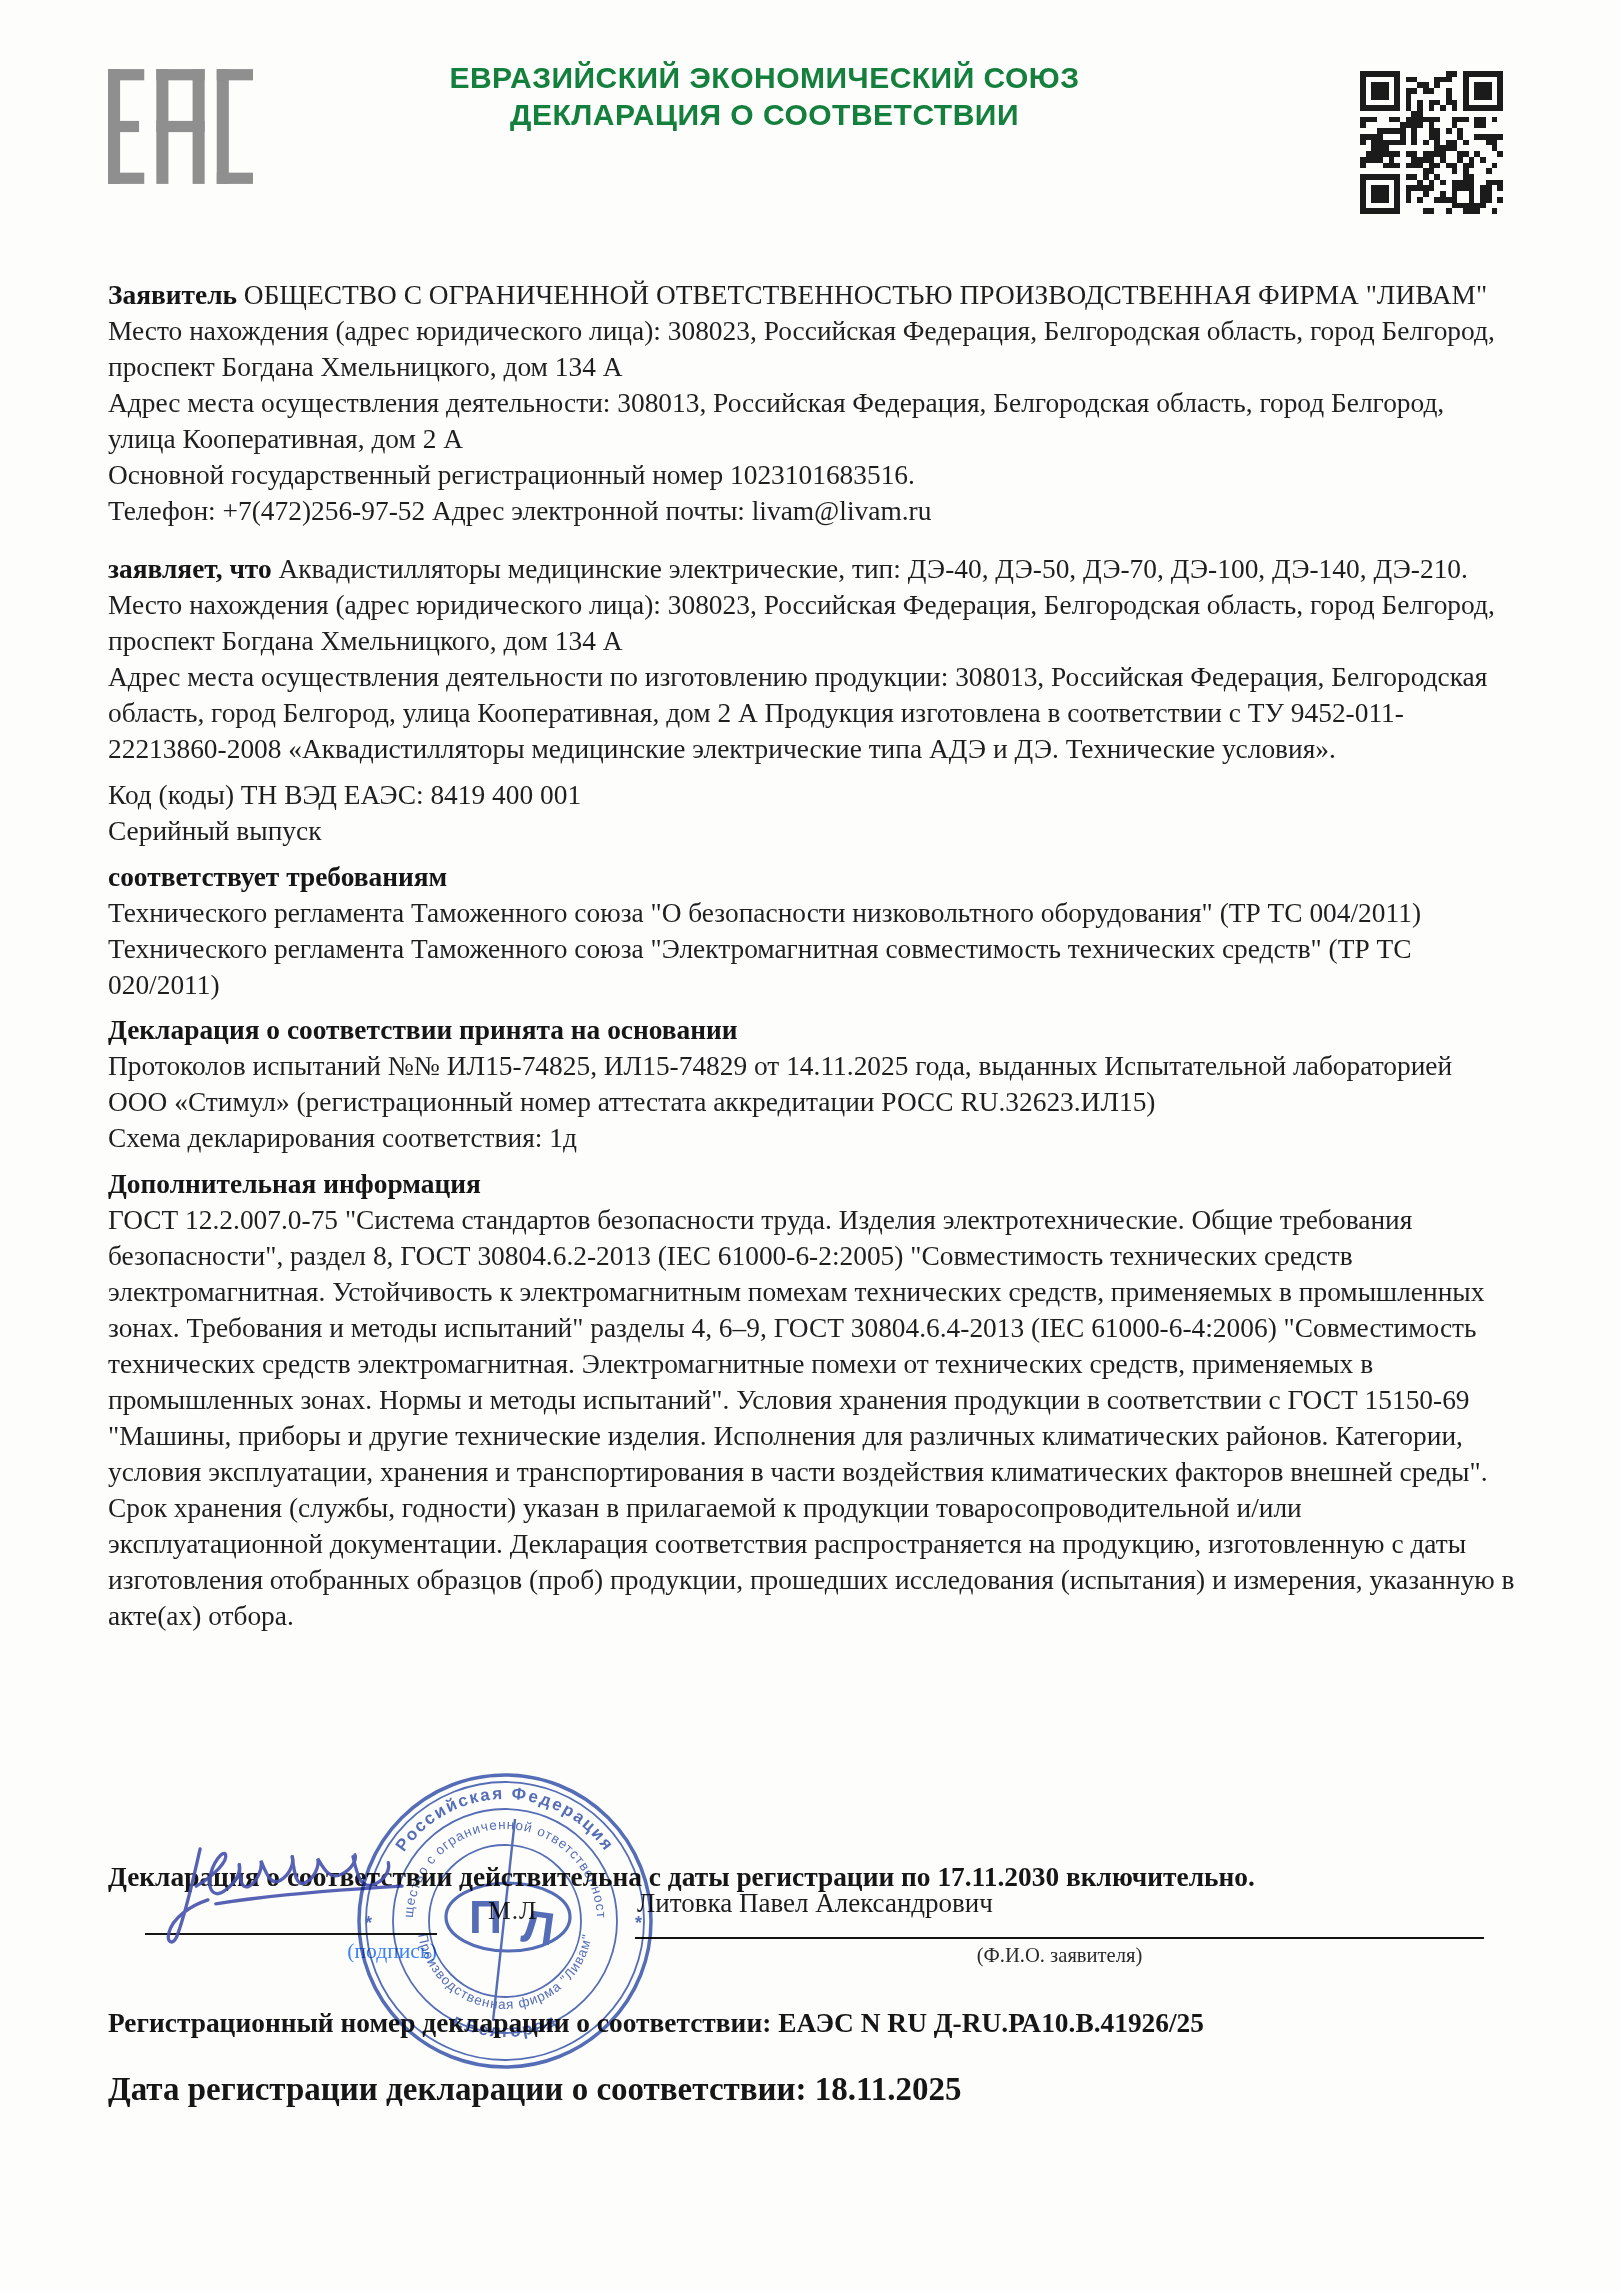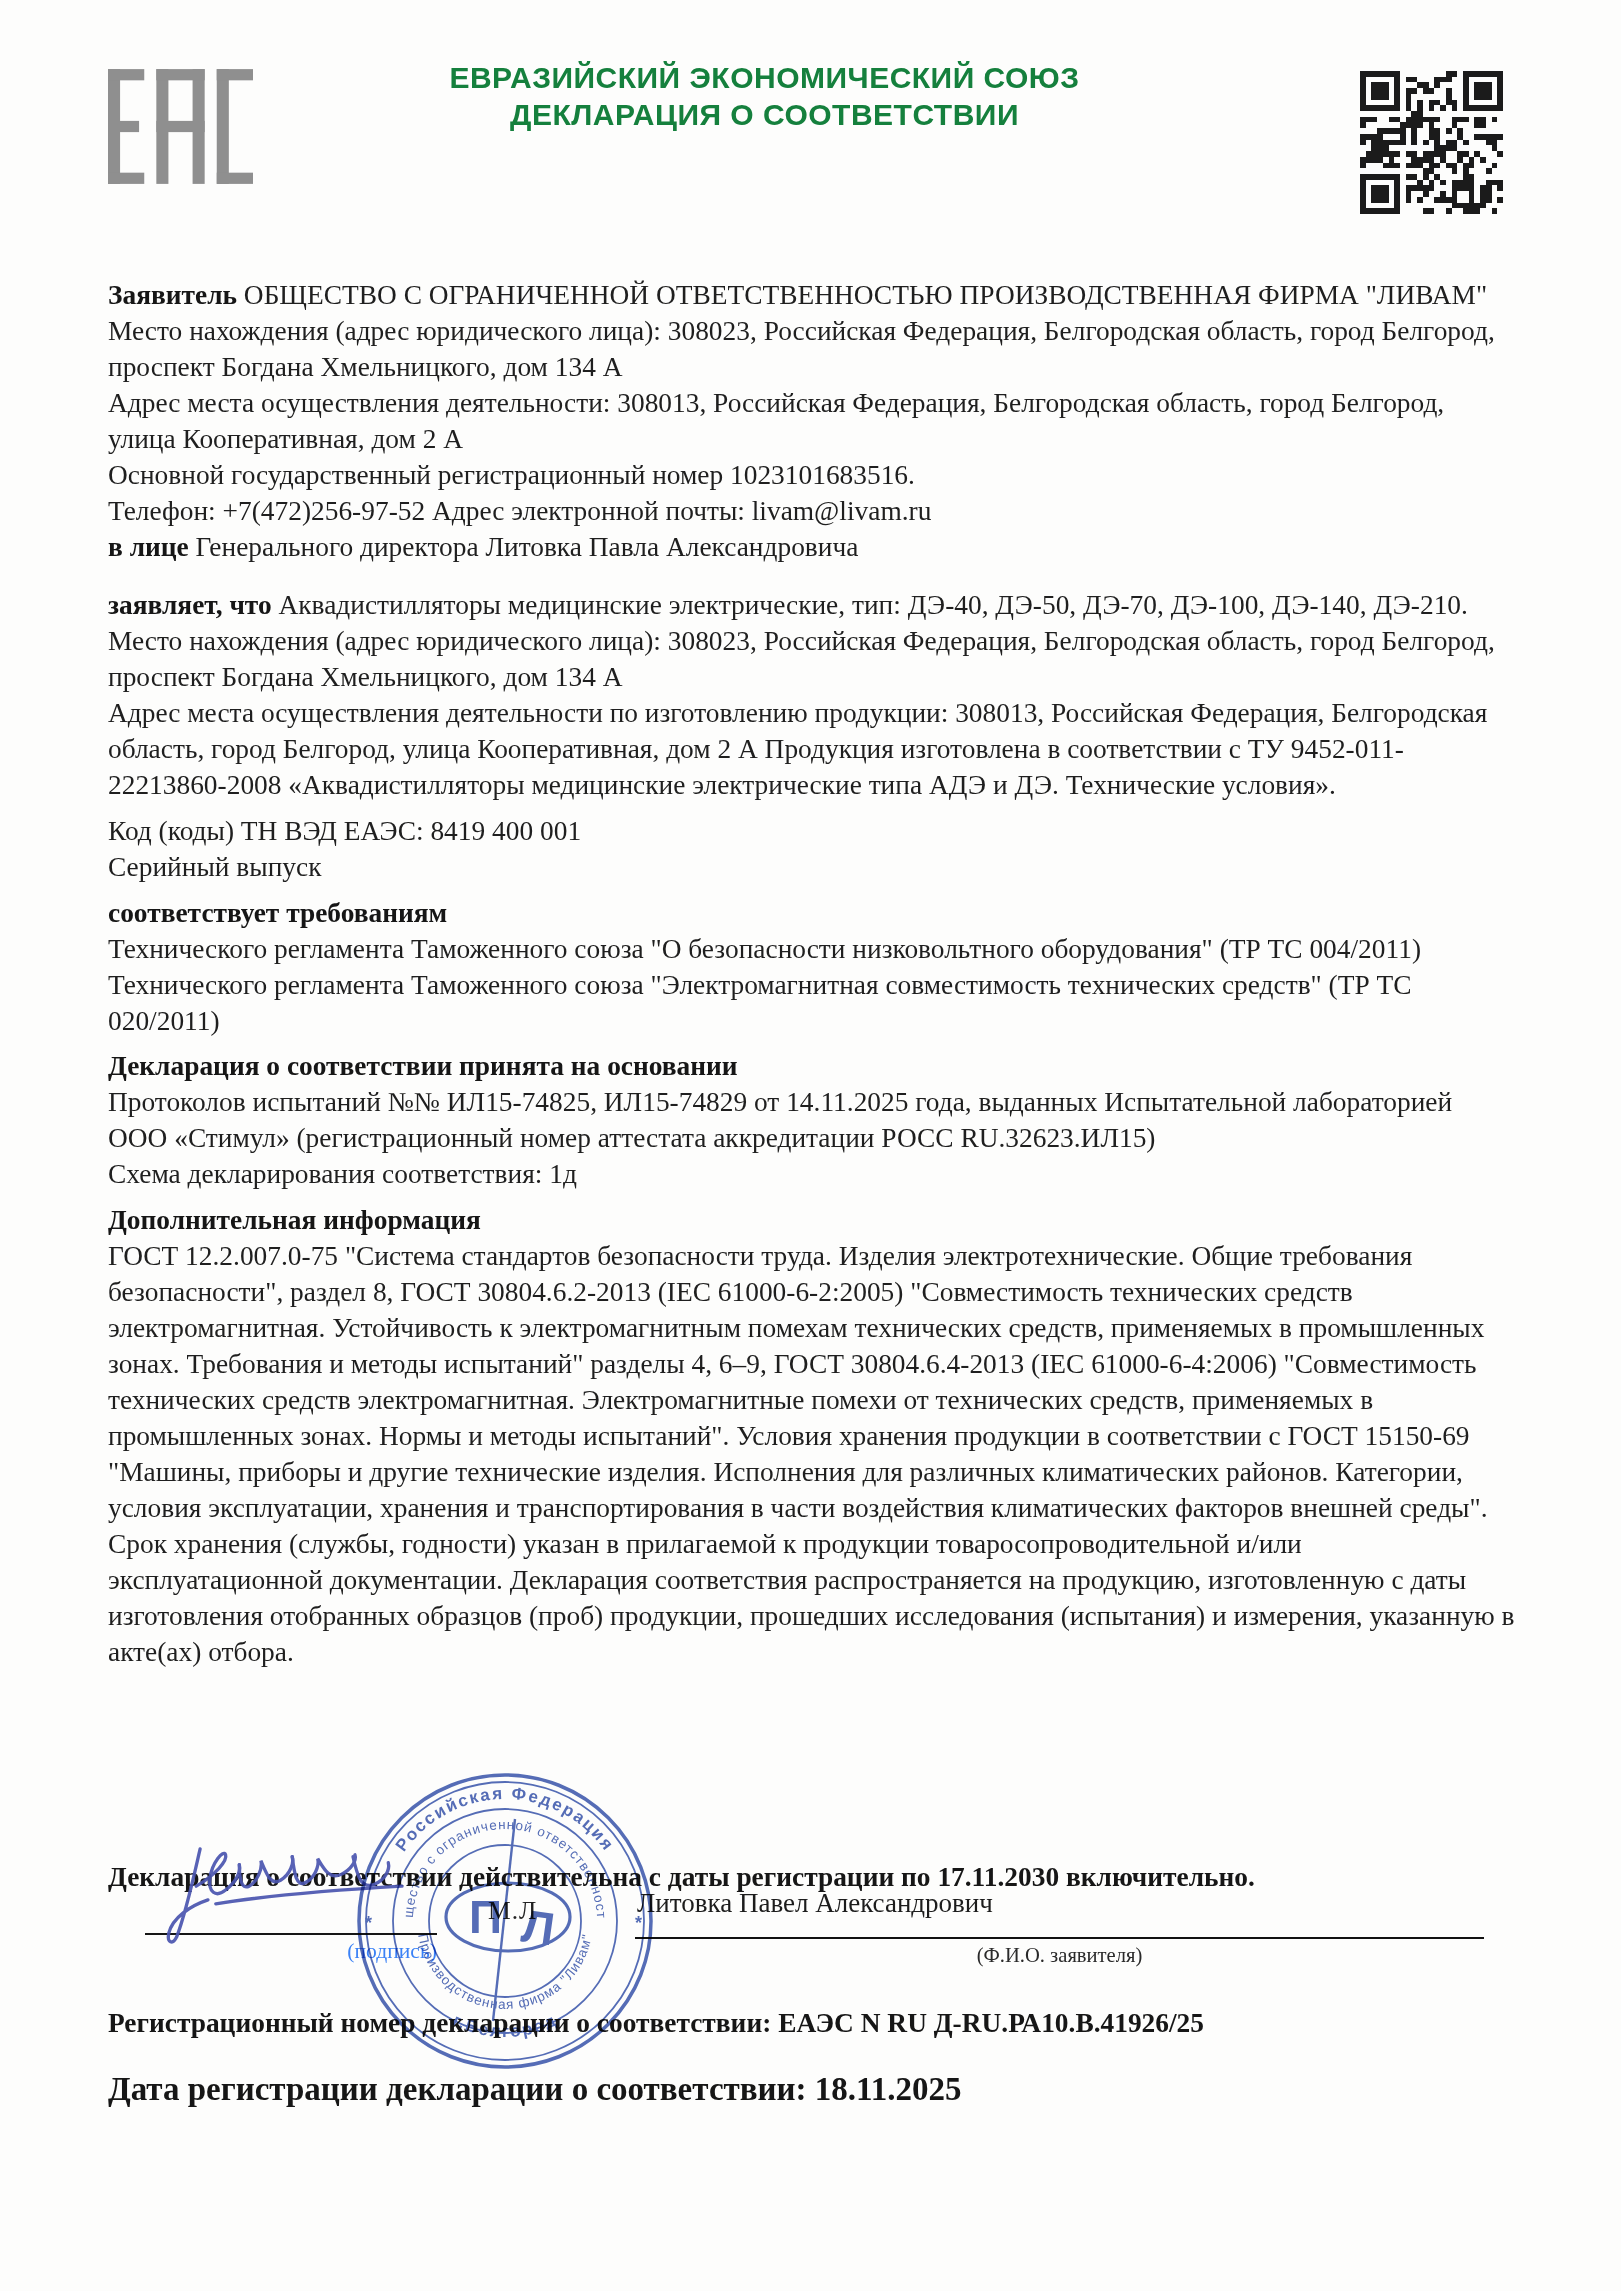--- a/index.html
+++ b/index.html
@@ -387,21 +387,20 @@
         <rect x="23" y="24" width="1" height="1"></rect>
       </g>
     </svg>
 
   <div class="content">
     <p><span class="b">Заявитель</span><span> ОБЩЕСТВО С ОГРАНИЧЕННОЙ ОТВЕТСТВЕННОСТЬЮ ПРОИЗВОДСТВЕННАЯ ФИРМА "ЛИВАМ"</span></p>
     <p>Место нахождения (адрес юридического лица): 308023, Российская Федерация, Белгородская область, город Белгород, проспект Богдана Хмельницкого, дом 134 А</p>
     <p>Адрес места осуществления деятельности: 308013, Российская Федерация, Белгородская область, город Белгород, улица Кооперативная, дом 2 А</p>
     <p>Основной государственный регистрационный номер 1023101683516.</p>
     <p>Телефон: +7(472)256-97-52 Адрес электронной почты: livam@livam.ru</p>
-    <p><span class="b">в лице</span><span> Генерального директора Литовка Павла Александровича</span></p>
     <p class="sp14"><span class="b">заявляет, что</span><span> Аквадистилляторы медицинские электрические, тип: ДЭ-40, ДЭ-50, ДЭ-70, ДЭ-100, ДЭ-140, ДЭ-210.</span></p>
     <p>Место нахождения (адрес юридического лица): 308023, Российская Федерация, Белгородская область, город Белгород, проспект Богдана Хмельницкого, дом 134 А</p>
     <p>Адрес места осуществления деятельности по изготовлению продукции: 308013, Российская Федерация, Белгородская область, город Белгород, улица Кооперативная, дом 2 А Продукция изготовлена в соответствии с ТУ 9452-011-22213860-2008 «Аквадистилляторы медицинские электрические типа АДЭ и ДЭ. Технические условия».</p>
     <p class="sp10">Код (коды) ТН ВЭД ЕАЭС: 8419 400 001</p>
     <p>Серийный выпуск</p>
     <p class="sp10 b">соответствует требованиям</p>
     <p>Технического регламента Таможенного союза "О безопасности низковольтного оборудования" (ТР ТС 004/2011)</p>
     <p>Технического регламента Таможенного союза "Электромагнитная совместимость технических средств" (ТР ТС 020/2011)</p>
     <p class="sp10 b">Декларация о соответствии принята на основании</p>
     <p>Протоколов испытаний №№ ИЛ15-74825, ИЛ15-74829 от 14.11.2025 года, выданных Испытательной лабораторией ООО «Стимул» (регистрационный номер аттестата аккредитации РОСС RU.32623.ИЛ15)</p>

